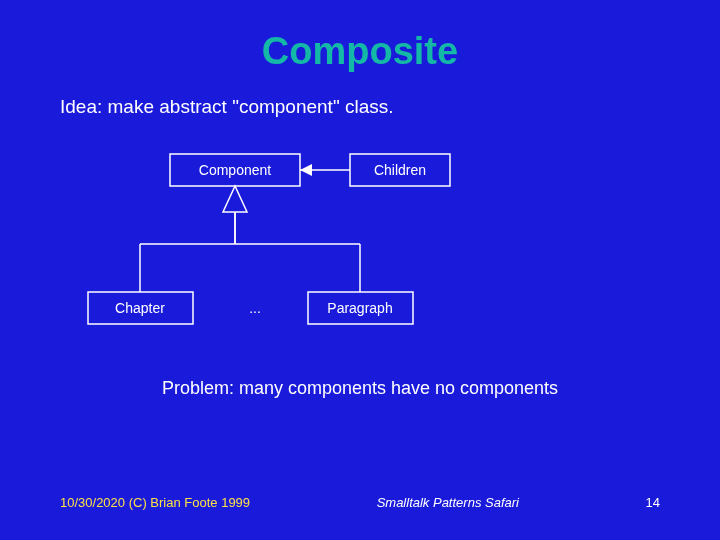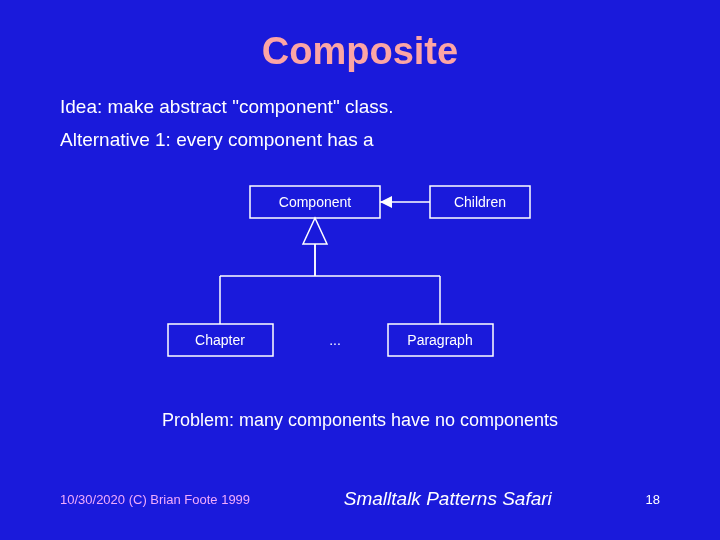--- a/index.html
+++ b/index.html
@@ -17,34 +17,33 @@
       padding: 30px 60px;
       display: flex;
       flex-direction: column;
       align-items: flex-start;
     }
     .title {
       width: 100%;
       text-align: center;
       font-size: 38px;
       font-weight: bold;
-      color: #fca5a5;
+      color: #14b8a6;
       margin-bottom: 20px;
     }
     .body-text {
       font-size: 19px;
       color: white;
       line-height: 1.5;
       margin-bottom: 4px;
     }
     .diagram-area {
       width: 100%;
       display: flex;
       flex-direction: column;
-      align-items: center;
       margin-top: 18px;
       margin-bottom: 10px;
     }
     
     svg {
       overflow: visible;
     }
     .uml-box {
       fill: #1a1adb;
       stroke: white;
@@ -66,40 +65,39 @@
     .footer {
       width: 100%;
       display: flex;
       justify-content: space-between;
       align-items: center;
       margin-top: auto;
       padding-top: 10px;
     }
     .footer-left {
       font-size: 13px;
-      color: #f0abfc;
+      color: #fde047;
     }
     .footer-center {
-      font-size: 19px;
+      font-size: 13px;
       font-style: italic;
       color: white;
     }
     .footer-right {
       font-size: 13px;
       color: white;
     }
   </style>
 </head>
 <body>
 
 <div class="slide">
   <div class="title">Composite</div>
 
   <div class="body-text">Idea:  make abstract "component" class.</div>
-  <div class="body-text">Alternative 1:  every component has a</div>
 
   <div class="diagram-area">
     <svg width="440" height="200">
 
       <rect x="110" y="10" width="130" height="32" class="uml-box"></rect>
       <text x="175" y="31" text-anchor="middle" class="uml-text">Component</text>
 
       <rect x="290" y="10" width="100" height="32" class="uml-box"></rect>
       <text x="340" y="31" text-anchor="middle" class="uml-text">Children</text>
 
@@ -127,15 +125,15 @@
       <rect x="248" y="148" width="105" height="32" class="uml-box"></rect>
       <text x="300" y="169" text-anchor="middle" class="uml-text">Paragraph</text>
     </svg>
   </div>
 
   <div class="problem-text">Problem:  many components have no components</div>
 
   <div class="footer">
     <div class="footer-left">10/30/2020 (C) Brian Foote 1999</div>
     <div class="footer-center">Smalltalk Patterns Safari</div>
-    <div class="footer-right">18</div>
+    <div class="footer-right">14</div>
   </div>
 </div>
 
 </body></html>

